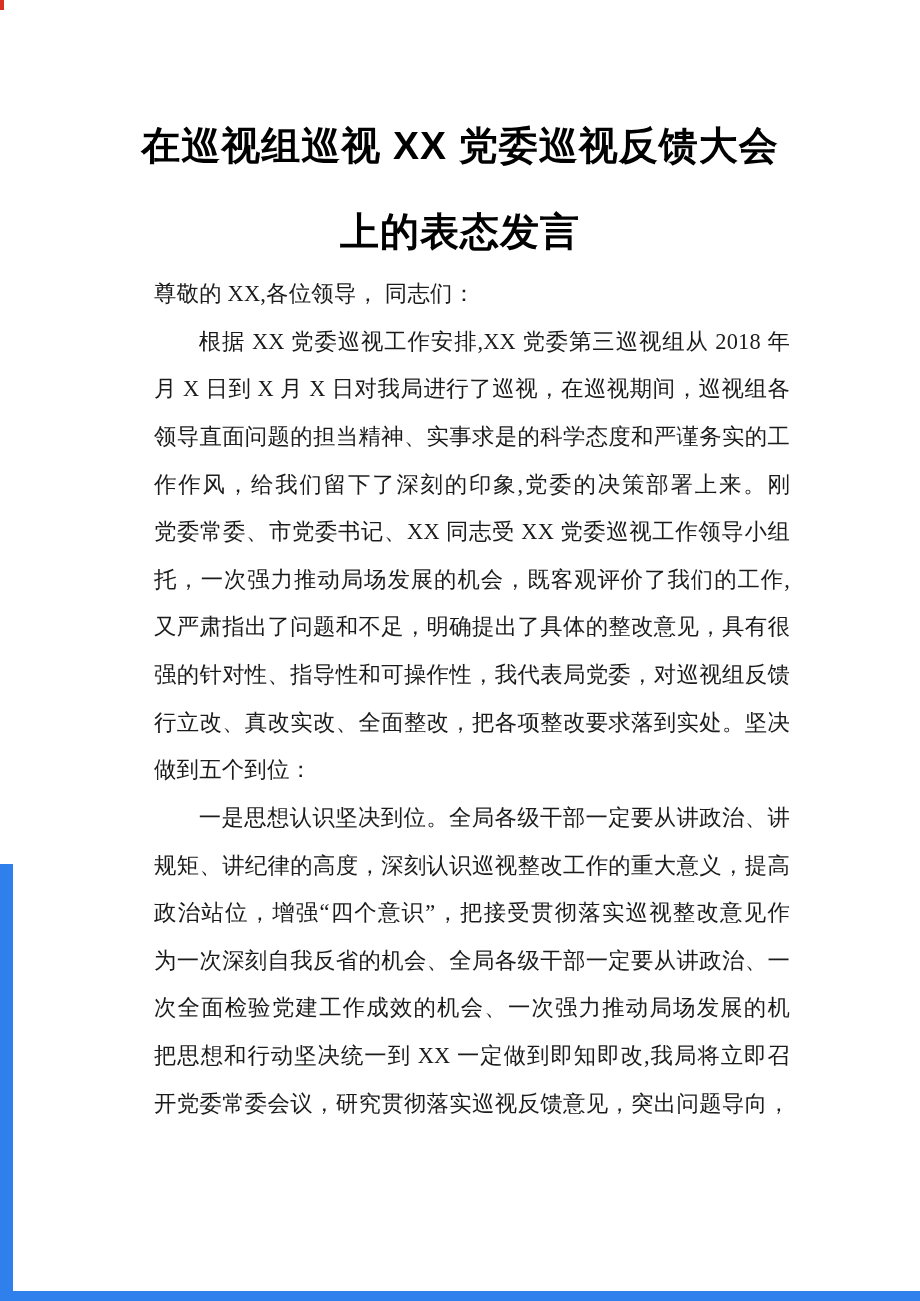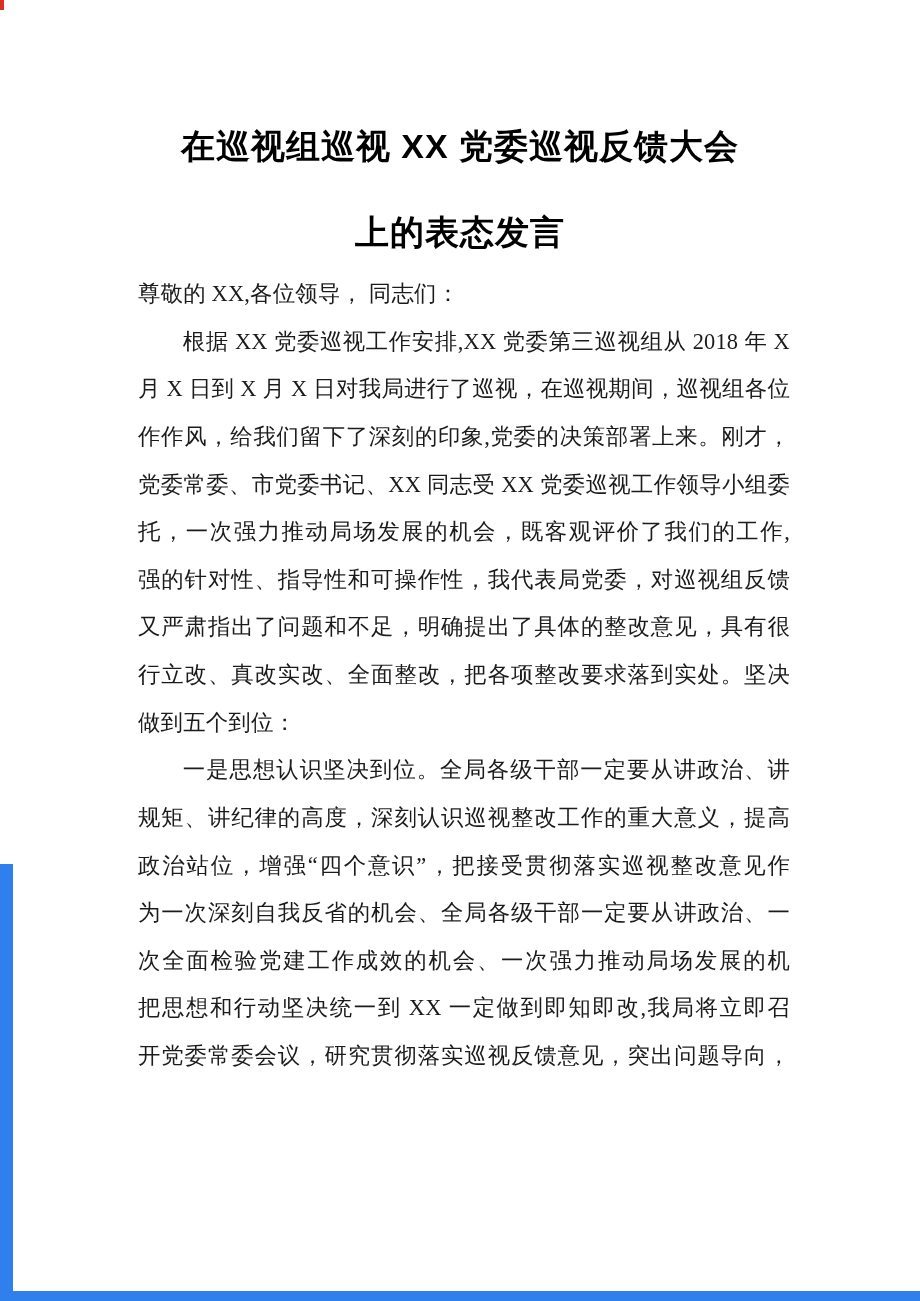--- a/index.html
+++ b/index.html
@@ -22,21 +22,21 @@
   }
   
   .doc-title {
     position: absolute;
     top: 103px;
     left: 40px;
     right: 40px;
     text-align: center;
     font-family: "Liberation Sans", "DejaVu Sans", sans-serif;
     font-weight: 700;
-    font-size: 34px;
+    font-size: 39px;
     color: #000000;
     letter-spacing: 1px;
   }
   .doc-title .t-line {
     line-height: 86px;
     height: 86px;
   }
   
   .doc-body {
     position: absolute;
@@ -46,20 +46,21 @@
     font-size: 22.4px;
     color: #1b1b1b;
   }
   .line {
     height: 47.63px;
     line-height: 47.63px;
     overflow: hidden;
     text-align: justify;
     text-align-last: justify;
     letter-spacing: 0.2px;
+    margin-left: 16px;
   }
   .line.tal {
     text-align: left;
     text-align-last: left;
   }
   .line.indent {
     text-indent: 44.8px;
   }
   
   .edge-left {
@@ -94,25 +95,26 @@
 
   <div class="doc-title">
     <div class="t-line">在巡视组巡视 XX 党委巡视反馈大会</div>
     <div class="t-line">上的表态发言</div>
   </div>
 
   <div class="doc-body">
     <div class="line tal">尊敬的 XX,各位领导， 同志们：</div>
     <div class="line indent">根据 XX 党委巡视工作安排,XX 党委第三巡视组从 2018 年 X</div>
     <div class="line">月 X 日到 X 月 X 日对我局进行了巡视，在巡视期间，巡视组各位</div>
+    <div class="line">领导直面问题的担当精神、实事求是的科学态度和严谨务实的工</div>
     <div class="line">作作风，给我们留下了深刻的印象,党委的决策部署上来。刚才，XX</div>
     <div class="line">党委常委、市党委书记、XX 同志受 XX 党委巡视工作领导小组委</div>
     <div class="line">托，一次强力推动局场发展的机会，既客观评价了我们的工作,</div>
+    <div class="line">又严肃指出了问题和不足，明确提出了具体的整改意见，具有很</div>
     <div class="line">强的针对性、指导性和可操作性，我代表局党委，对巡视组反馈</div>
-    <div class="line">又严肃指出了问题和不足，明确提出了具体的整改意见，具有很</div>
     <div class="line">行立改、真改实改、全面整改，把各项整改要求落到实处。坚决</div>
     <div class="line tal">做到五个到位：</div>
     <div class="line indent">一是思想认识坚决到位。全局各级干部一定要从讲政治、讲</div>
     <div class="line">规矩、讲纪律的高度，深刻认识巡视整改工作的重大意义，提高</div>
     <div class="line">政治站位，增强“四个意识”，把接受贯彻落实巡视整改意见作</div>
     <div class="line">为一次深刻自我反省的机会、全局各级干部一定要从讲政治、一</div>
     <div class="line">次全面检验党建工作成效的机会、一次强力推动局场发展的机会，</div>
     <div class="line">把思想和行动坚决统一到 XX 一定做到即知即改,我局将立即召</div>
     <div class="line">开党委常委会议，研究贯彻落实巡视反馈意见，突出问题导向，</div>
   </div>

